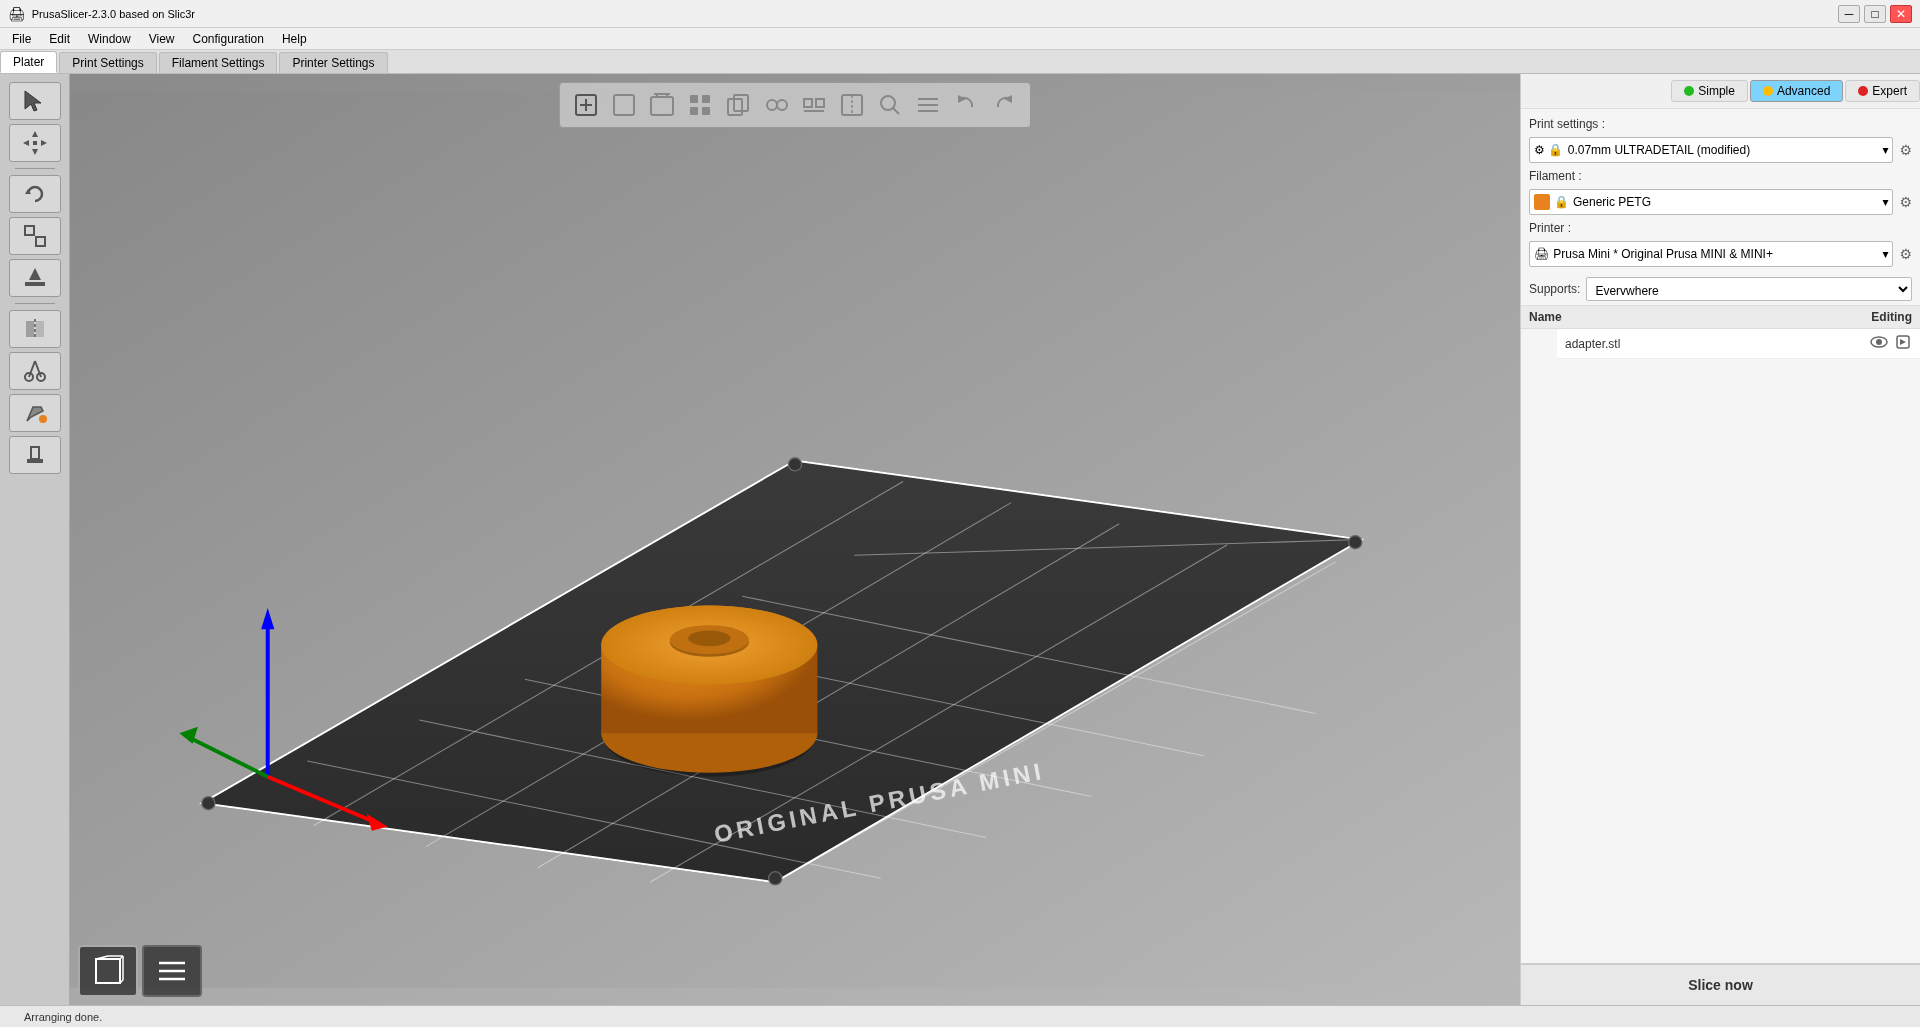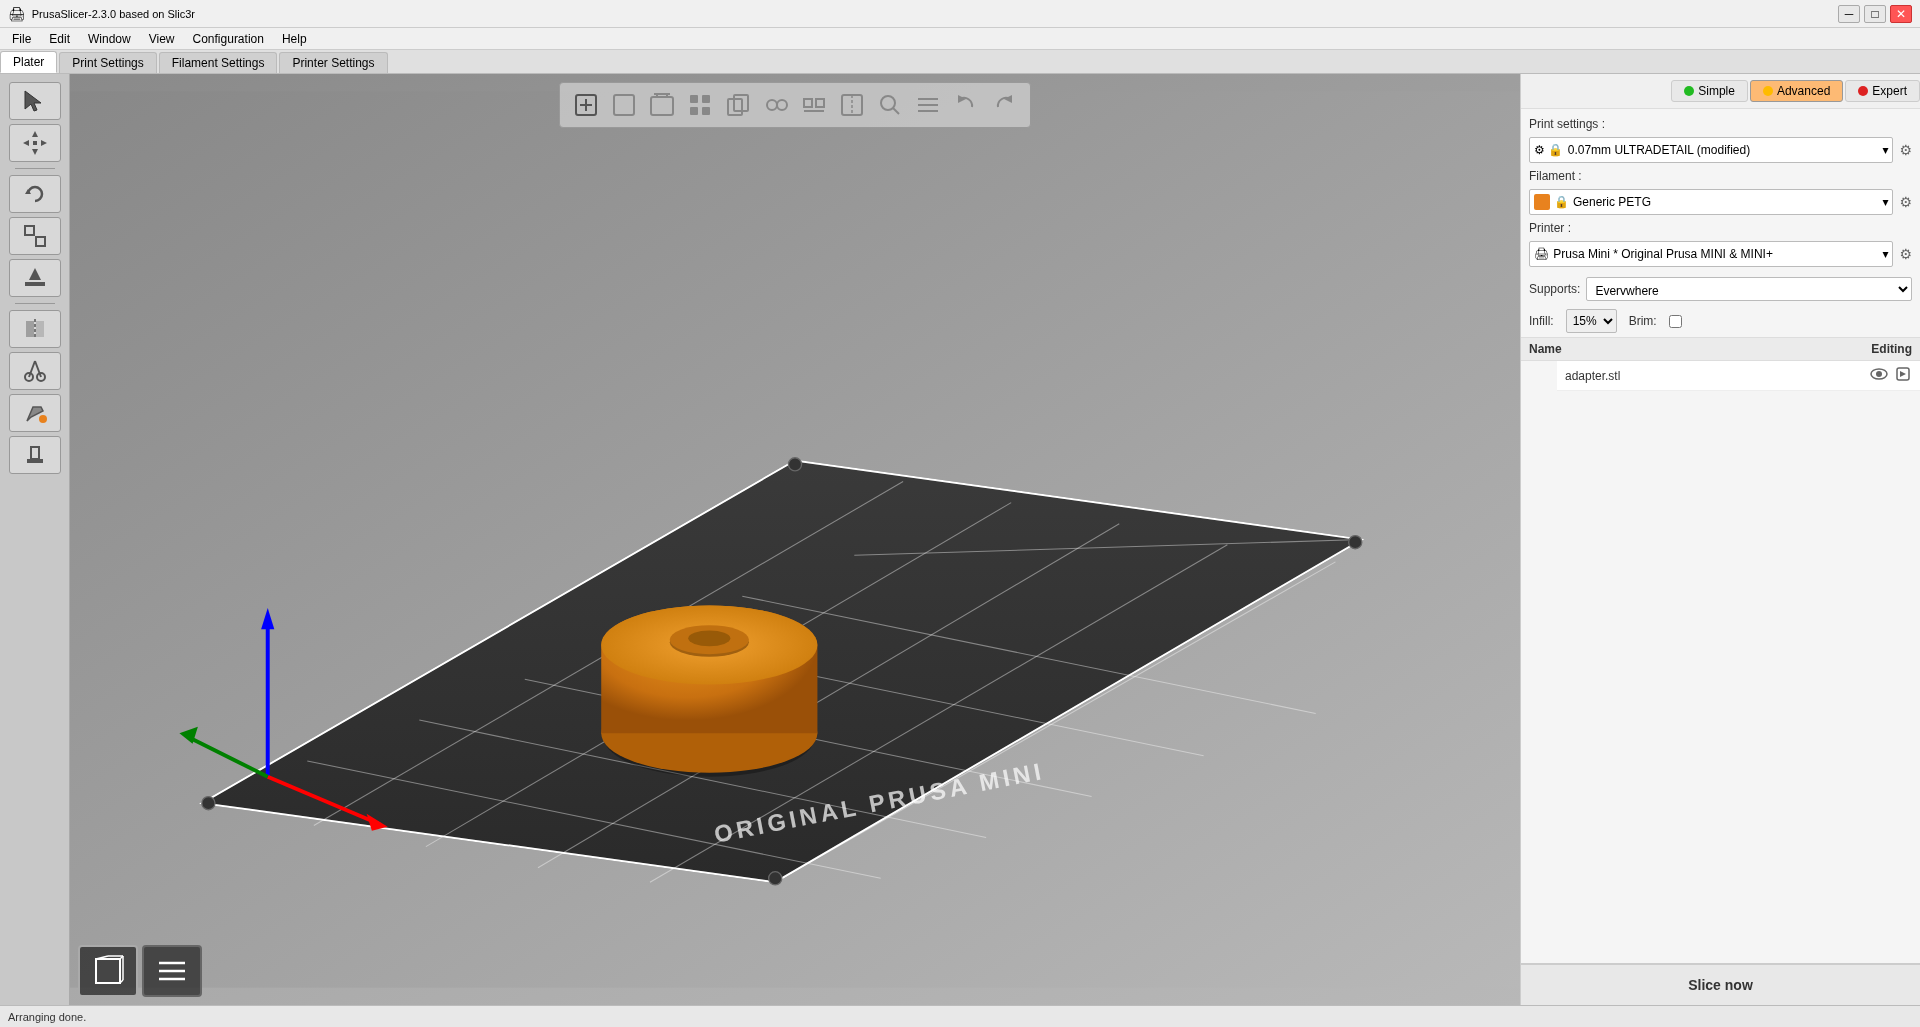--- a/index.html
+++ b/index.html
@@ -30,35 +30,35 @@
 
     
     #viewport { flex: 1; position: relative; background: linear-gradient(160deg, #8a8a8a 0%, #a0a0a0 40%, #b8b8b8 100%); overflow: hidden; }
 
     
     #viewport-toolbar { position: absolute; top: 0; left: 0; right: 0; display: flex; align-items: center; justify-content: center; padding: 8px; z-index: 10; }
     .viewport-toolbar-inner { background: rgba(200,200,200,0.85); border: 1px solid #999; border-radius: 4px; display: flex; align-items: center; gap: 2px; padding: 4px 8px; }
     .vt-btn { width: 36px; height: 36px; display: flex; align-items: center; justify-content: center; cursor: pointer; font-size: 18px; border-radius: 3px; color: #444; }
 
     
-    #statusbar { height: 22px; background: #e8e8e8; border-top: 1px solid #bbb; display: flex; align-items: center; padding: 0 8px; font-size: 11px; color: #333; }
+    #statusbar { height: 22px; background: #e8e8e8; border-top: 1px solid #bbb; display: flex; align-items: center; padding: 0 24px; font-size: 11px; color: #333; }
 
     
     #view-buttons { position: absolute; bottom: 8px; left: 8px; display: flex; gap: 4px; }
     .view-btn { width: 60px; height: 52px; background: rgba(30,30,30,0.7); border: 2px solid #666; border-radius: 4px; display: flex; align-items: center; justify-content: center; cursor: pointer; color: white; font-size: 24px; }
     .view-btn.active { border-color: #aaa; }
 
     
     #right-panel { width: 400px; background: #f5f5f5; border-left: 1px solid #ccc; display: flex; flex-direction: column; }
 
     
     #mode-selector { display: flex; padding: 6px 0; gap: 2px; background: #f0f0f0; border-bottom: 1px solid #ddd; justify-content: flex-end; }
     .mode-btn { padding: 3px 12px; border: 1px solid #ccc; border-radius: 3px; cursor: pointer; font-size: 12px; display: flex; align-items: center; gap: 4px; background: #e8e8e8; }
     .mode-btn .dot { width: 10px; height: 10px; border-radius: 50%; }
-    .mode-btn.active { background: #fdba74; border-color: #999; }
+    .mode-btn.active { background: #7dd3fc; border-color: #999; }
 
     
     #settings-panel { padding: 8px; display: flex; flex-direction: column; gap: 6px; }
     .settings-row { display: flex; align-items: center; gap: 6px; }
     .settings-label { font-size: 12px; color: #333; min-width: 60px; }
     .settings-dropdown { flex: 1; display: flex; align-items: center; border: 1px solid #bbb; background: white; border-radius: 2px; height: 26px; padding: 0 4px; gap: 4px; }
     .settings-gear { font-size: 14px; cursor: pointer; color: #666; }
 
     .inline-settings { display: flex; align-items: center; gap: 12px; padding: 4px 8px; }
     .inline-label { font-size: 12px; color: #333; }
@@ -419,33 +419,20 @@
 
     <div class="supports-row">
       <span class="supports-label">Supports:</span>
       <select class="supports-dropdown">
         <option>Everywhere</option>
         <option>None</option>
         <option>Support on build plate only</option>
       </select>
     </div>
 
-    <div class="inline-settings">
-      <span class="inline-label">Infill:</span>
-      <select class="inline-select">
-        <option>5%</option>
-        <option>10%</option>
-        <option selected="">15%</option>
-        <option>20%</option>
-        <option>25%</option>
-        <option>30%</option>
-      </select>
-      <span class="inline-label">Brim:</span>
-      <input type="checkbox" style="">
-    </div>
 
     <div id="objects-panel">
       <div id="objects-header">
         <span class="col-header">Name</span>
         <span class="col-header">Editing</span>
       </div>
       <div id="objects-list">
         <div class="object-row">
           <span class="object-name">adapter.stl</span>
           <div class="object-icons">

